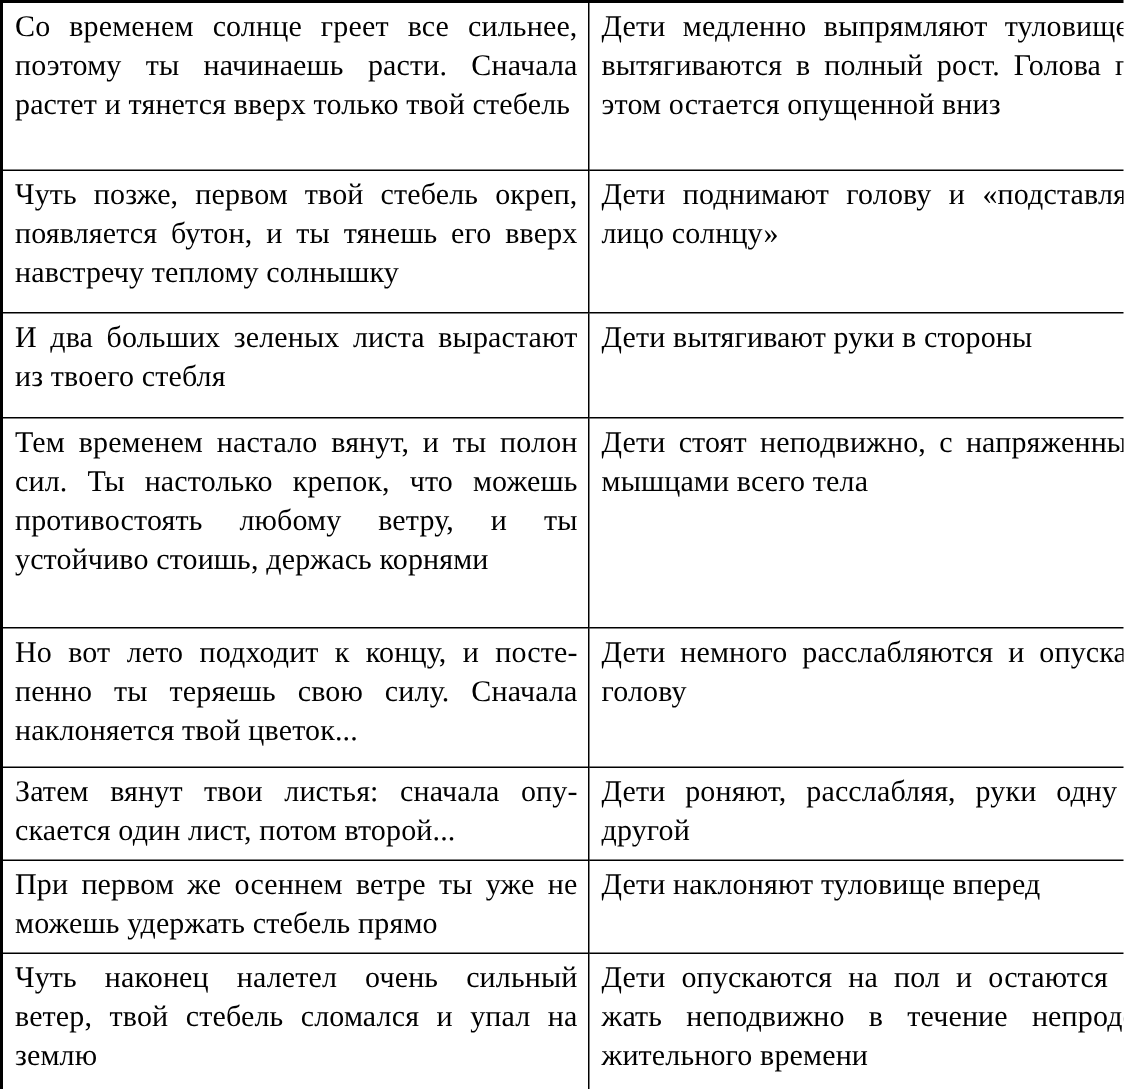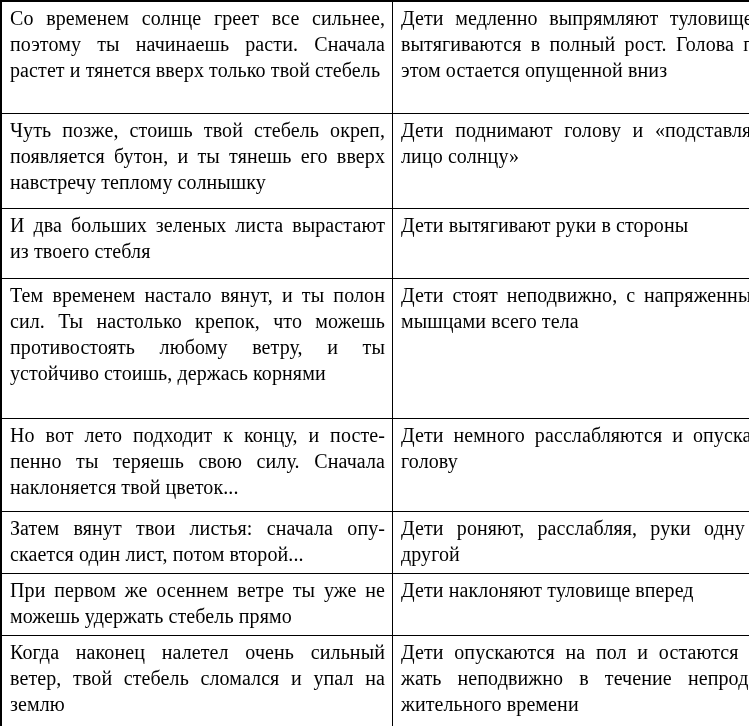--- a/index.html
+++ b/index.html
@@ -38,21 +38,21 @@
 </head>
 <body>
 
 <table class="doc-table">
   <tbody>
     <tr style="height:112px;">
       <td class="col-left">Со временем солнце греет все сильнее, поэтому ты начинаешь расти. Сначала растет и тянется вверх только твой сте­бель</td>
       <td class="col-right">Дети медленно выпрямляют туловище и вытягиваются в полный рост. Голова при этом остается опущенной вниз</td>
     </tr>
     <tr style="height:95px;">
-      <td class="col-left">Чуть позже, стоишь твой стебель окреп, появляется бутон, и ты тянешь его вверх навстречу теплому солнышку</td>
+      <td class="col-left">Чуть позже, первом твой стебель окреп, появляется бутон, и ты тянешь его вверх навстречу теплому солнышку</td>
       <td class="col-right">Дети поднимают голову и «подставля­ют лицо солнцу»</td>
     </tr>
     <tr style="height:70px;">
       <td class="col-left">И два больших зеленых листа выраста­ют из твоего стебля</td>
       <td class="col-right">Дети вытягивают руки в стороны</td>
     </tr>
     <tr style="height:140px;">
       <td class="col-left">Тем временем настало вянут, и ты по­лон сил. Ты настолько крепок, что мо­жешь противостоять любому ветру, и ты устойчиво стоишь, держась кор­нями</td>
       <td class="col-right">Дети стоят неподвижно, с напряженны­ми мышцами всего тела</td>
     </tr>
@@ -62,17 +62,17 @@
     </tr>
     <tr style="height:62px;">
       <td class="col-left">Затем вянут твои листья: сначала опу­скается один лист, потом второй...</td>
       <td class="col-right">Дети роняют, расслабляя, руки одну за другой</td>
     </tr>
     <tr style="height:62px;">
       <td class="col-left">При первом же осеннем ветре ты уже не можешь удержать стебель прямо</td>
       <td class="col-right">Дети наклоняют туловище вперед</td>
     </tr>
     <tr style="height:92px;">
-      <td class="col-left">Когда наконец налетел очень сильный ветер, твой стебель сломался и упал на землю</td>
+      <td class="col-left">Чуть наконец налетел очень сильный ветер, твой стебель сломался и упал на землю</td>
       <td class="col-right">Дети опускаются на пол и остаются ле­жать неподвижно в течение непродол­жительного времени</td>
     </tr>
   </tbody>
 </table>
 
 </body></html>

